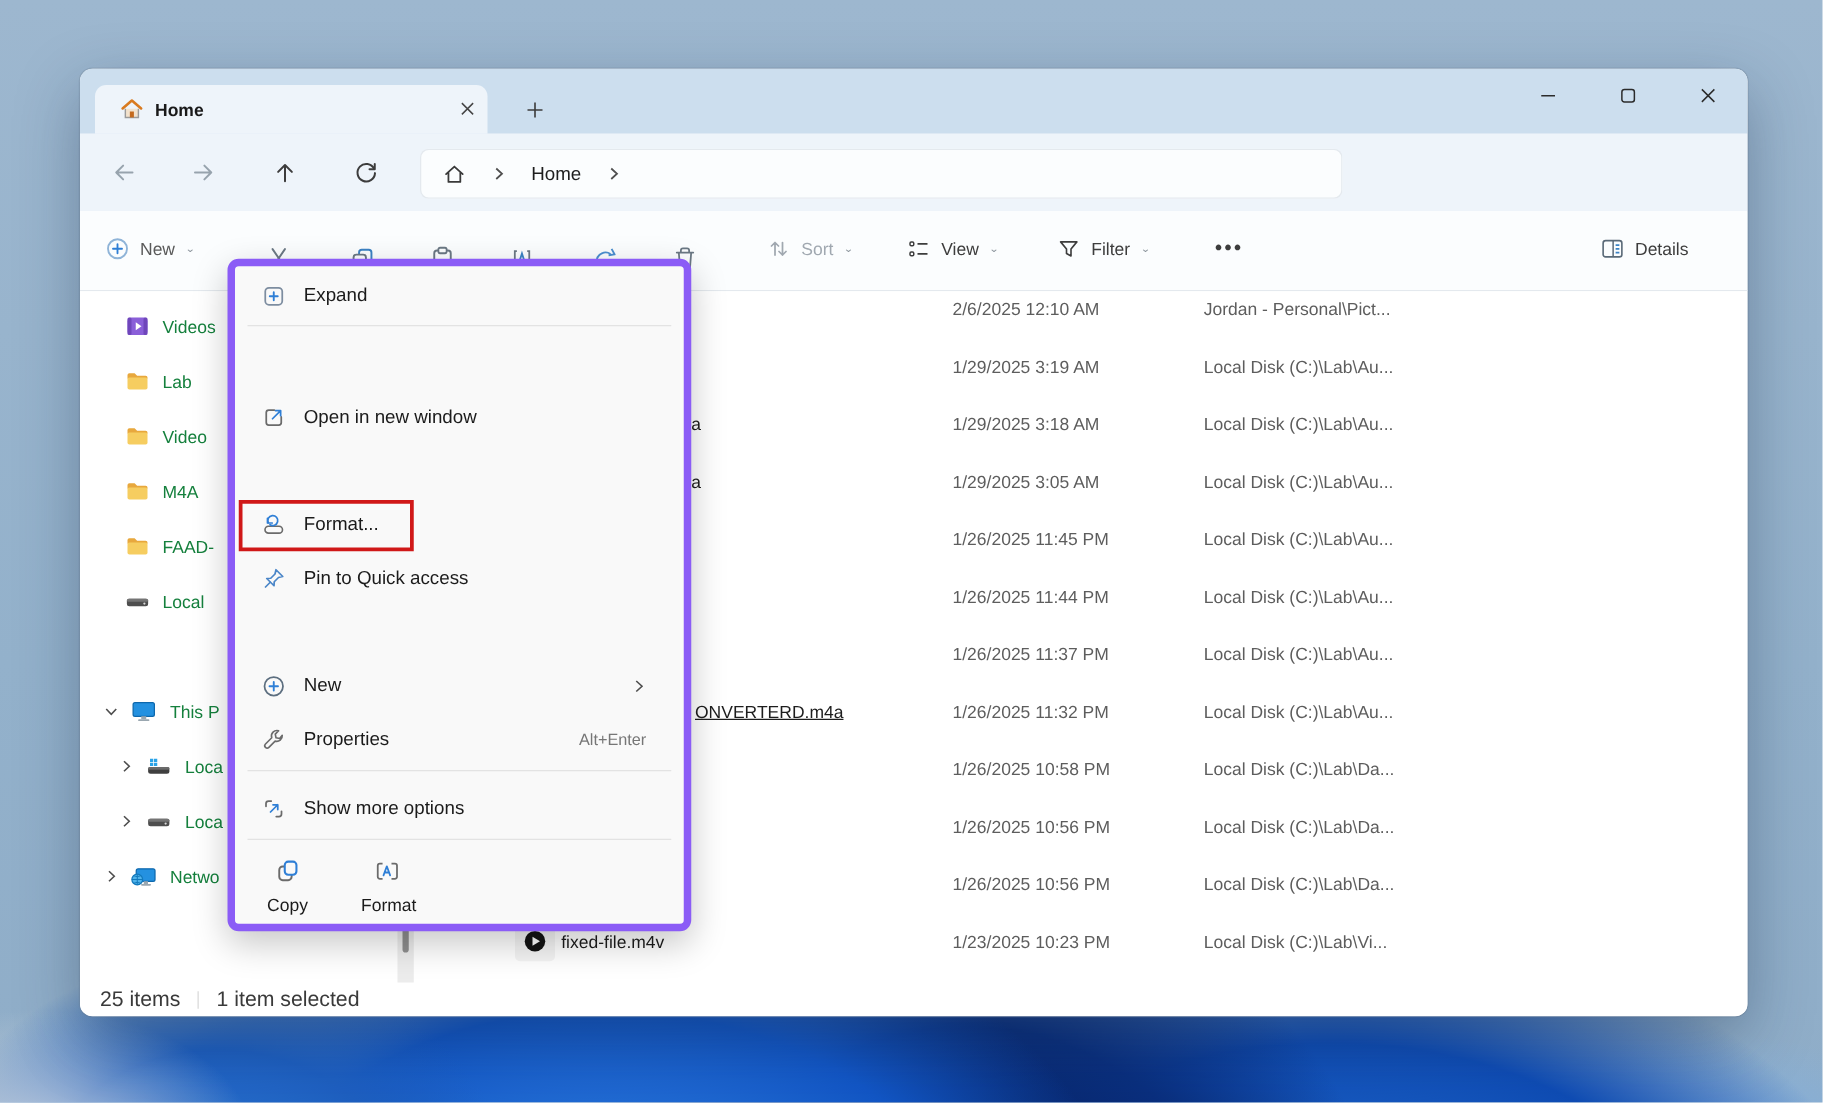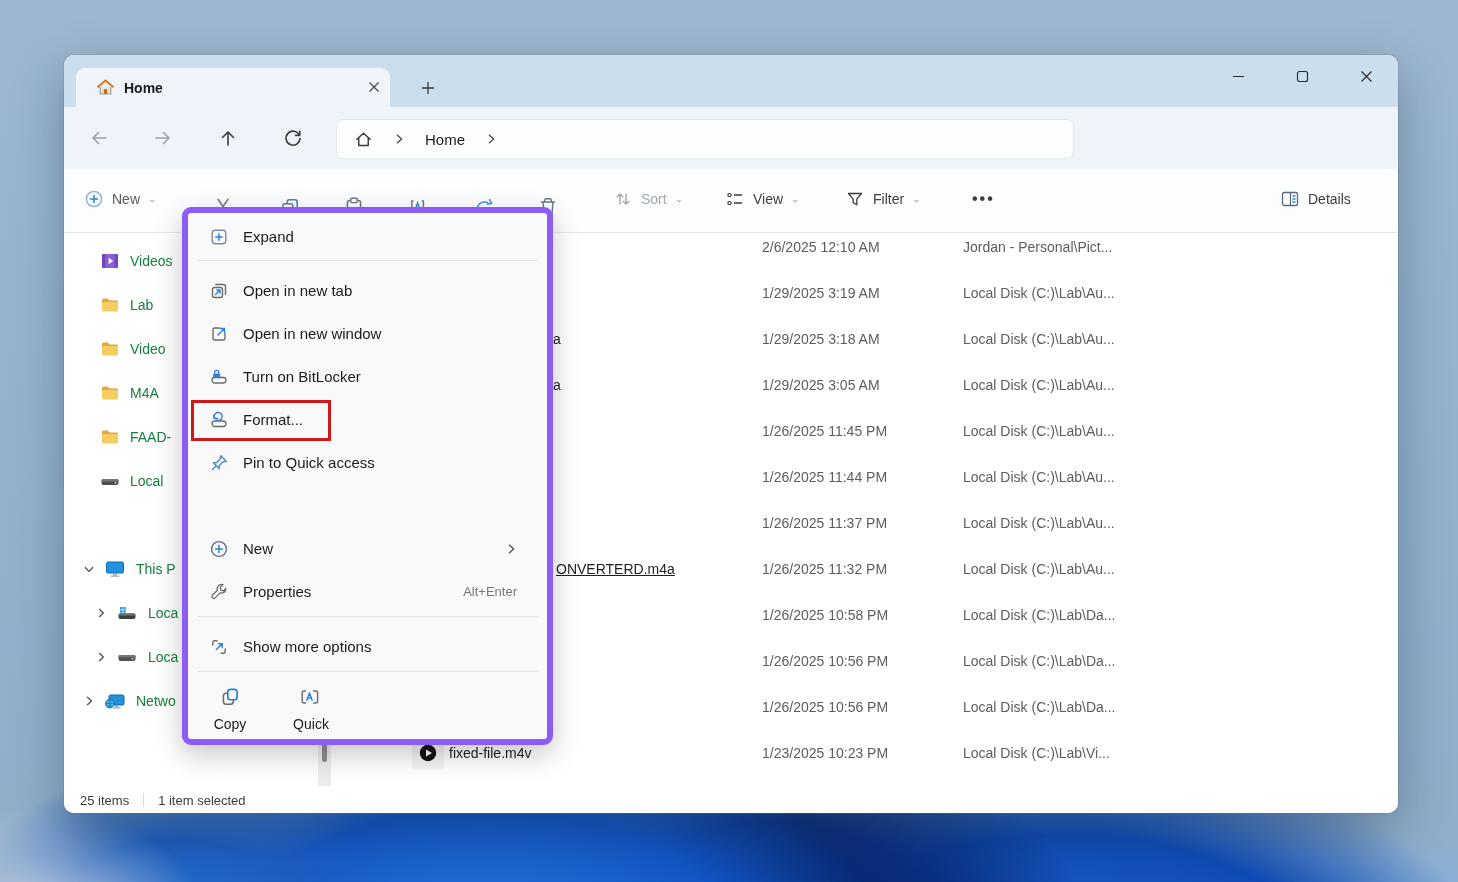--- a/index.html
+++ b/index.html
@@ -73,21 +73,21 @@
   .frow span { position:absolute; top:50%; transform:translateY(-50%); font-size:14px; white-space:nowrap; }
   .f-name { left:45px; color:#1d1d1d; }
   .frow.frag .f-name { left:149px; }
   .frow.m4a .f-name { left:152px;text-decoration:underline; }
   .f-date { left:358px; color:#5d5d5d; }
   .f-loc  { left:559px; color:#5d5d5d; }
   .f-icon { position:absolute; left:8px; top:7px; width:32px; height:32px; display:flex; align-items:center; justify-content:center; background:#f4f4f4; border-radius:4px; }
   .scrollbar-track { position:absolute; left:254px; top:495px; width:13px; height:58px; background:#ececec; }
   .scrollbar-thumb { position:absolute; left:4px; top:0; width:5px; height:34px; background:#8f8f8f; border-radius:3px; }
   
-  .statusbar { position:absolute; left:0; bottom:0; width:100%; height:26px; background:#fff; display:flex; align-items:center; font-size:13px; color:#3a3a3a; }
+  .statusbar { position:absolute; left:0; bottom:0; width:100%; height:26px; background:#fff; display:flex; align-items:center; font-size:17px; color:#3a3a3a; }
   .statusbar .sep { width:1px; height:14px; background:#d9d9d9; margin:0 14px; }
   .statusbar .first { margin-left:16px; }
   
   .ctx {
     position:absolute; left:118px; top:152px; width:371px; height:538px;
     background:#f9f9f9; border:6px solid #8b5cf6; border-radius:9px;
     box-shadow:0 10px 28px rgba(0,0,0,.22); z-index:50;
   }
   .mi { position:absolute; left:6px; right:6px; height:43px; display:flex; align-items:center; border-radius:5px; }
   .mi .ico { position:absolute; left:14px; width:22px; height:22px; display:flex; align-items:center; justify-content:center; }
@@ -461,48 +461,28 @@
     <div class="mi" style="top:2px;">
       <span class="ico">
         <svg width="20" height="20" viewBox="0 0 20 20">
             <rect x="3.2" y="3.2" width="13.6" height="13.6" rx="3" fill="none" stroke="#7d8da0" stroke-width="1.4"></rect>
             <path d="M10 6.8 V13.2 M6.8 10 H13.2" stroke="#2f7fd6" stroke-width="1.5" stroke-linecap="round"></path>
           </svg>
       </span>
       <span class="txt">Expand</span>
     </div>
     <div class="mdiv" style="top:47px;"></div>
-    <div class="mi" style="top:56px;">
-      <span class="ico">
-        <svg width="20" height="20" viewBox="0 0 20 20">
-            <path d="M6.8 3.5 H14.5 A2 2 0 0 1 16.5 5.5 V13.2" fill="none" stroke="#6b6b6b" stroke-width="1.4" stroke-linecap="round"></path>
-            <rect x="3.5" y="6.5" width="10" height="10" rx="2" fill="none" stroke="#6b6b6b" stroke-width="1.4"></rect>
-            <path d="M6.5 13.5 L11 9 M7.8 9 H11 V12.2" fill="none" stroke="#2f7fd6" stroke-width="1.4" stroke-linecap="round" stroke-linejoin="round"></path>
-          </svg>
-      </span>
-      <span class="txt">Open in new tab</span>
-    </div>
     <div class="mi" style="top:99px;">
       <span class="ico">
         <svg width="20" height="20" viewBox="0 0 20 20">
             <path d="M10.5 4 H6 A2 2 0 0 0 4 6 v8 a2 2 0 0 0 2 2 h8 a2 2 0 0 0 2 -2 V9.5" fill="none" stroke="#6b6b6b" stroke-width="1.4" stroke-linecap="round"></path>
             <path d="M9 11 L15.5 4.5 M11.5 4.5 H15.5 V8.5" fill="none" stroke="#2f7fd6" stroke-width="1.4" stroke-linecap="round" stroke-linejoin="round"></path>
           </svg>
       </span>
       <span class="txt">Open in new window</span>
-    </div>
-    <div class="mi" style="top:142px;">
-      <span class="ico">
-        <svg width="20" height="20" viewBox="0 0 20 20">
-            <rect x="3" y="10.5" width="14" height="5.5" rx="2.75" fill="none" stroke="#6b6b6b" stroke-width="1.3"></rect>
-            <path d="M5.6 6.5 V5.4 a2.1 2.1 0 0 1 4.2 0 V6.5" fill="none" stroke="#2f7fd6" stroke-width="1.3"></path>
-            <rect x="4.2" y="6.5" width="7" height="4.6" rx="1" fill="#2f7fd6"></rect>
-          </svg>
-      </span>
-      <span class="txt">Turn on BitLocker</span>
     </div>
     <div class="mi" style="top:185px;">
       <span class="ico">
         <svg width="20" height="20" viewBox="0 0 20 20">
             <rect x="3" y="11" width="14" height="5.5" rx="2.75" fill="none" stroke="#6b6b6b" stroke-width="1.3"></rect>
             <path d="M5.6 8.2 a4 4 0 1 1 1.4 1.6" fill="none" stroke="#2f7fd6" stroke-width="1.4" stroke-linecap="round"></path>
             <path d="M5 4.6 V8.4 H8.8" fill="none" stroke="#2f7fd6" stroke-width="1.4" stroke-linecap="round" stroke-linejoin="round"></path>
           </svg>
       </span>
       <span class="txt">Format...</span>
@@ -558,17 +538,17 @@
         </svg>
       <span class="flabel">Copy</span>
     </div>
     <div class="ctx-footer-btn" style="left:90px;top:463px;">
       <svg width="22" height="22" viewBox="0 0 20 20">
           <path d="M12 4.5 h2.5 a1.5 1.5 0 0 1 1.5 1.5 v8 a1.5 1.5 0 0 1 -1.5 1.5 H12 M5.5 4.5 H3.5 a1.5 1.5 0 0 0 -1.5 1.5 v8 a1.5 1.5 0 0 0 1.5 1.5 h2" fill="none" stroke="#6b6b6b" stroke-width="1.3"></path>
           <path d="M6.2 13 L8.6 6.4 L11 13 M7.1 10.9 H10.1" fill="none" stroke="#2f7fd6" stroke-width="1.3" stroke-linecap="round" stroke-linejoin="round"></path>
           <path d="M8.7 2.5 v0" stroke="none"></path>
           <path d="M12.9 2.8 v14.4 M11.3 2.8 h3.2 M11.3 17.2 h3.2" stroke="#2f7fd6" stroke-width="1.2" stroke-linecap="round" transform="translate(4.2,0) scale(0.001)"></path>
         </svg>
-      <span class="flabel">Quick</span>
+      <span class="flabel">Format</span>
     </div>
   </div>
 
 </div>
 
 </body></html>

